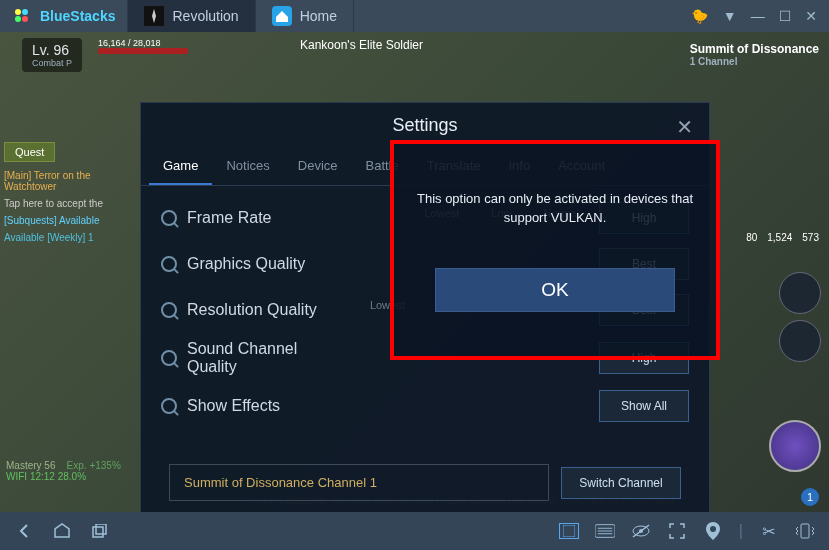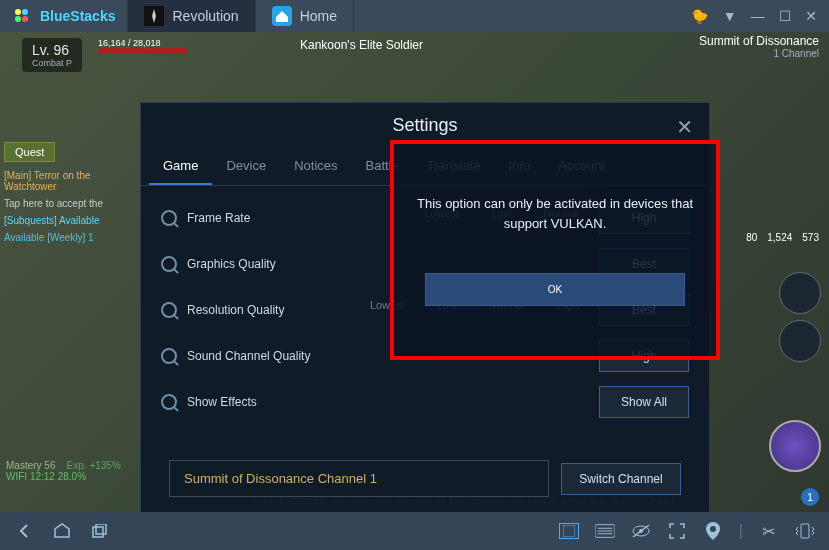--- a/index.html
+++ b/index.html
@@ -71,23 +71,24 @@
   background: #aa2020;
   border-radius: 2px;
 }
 .hud-top-center {
   position: absolute;
   top: 6px; left: 300px;
   color: #fff; font-size: 12px;
 }
 .hud-top-right {
   position: absolute;
-  top: 2px; right: 10px;
+  top: 10px; right: 10px;
   color: #fff; font-size: 12px;
-  text-align: right;
+  text-align: left;
+  font-weight: bold;
 }
 .left-quests {
   position: absolute;
   top: 110px; left: 4px;
   color: #e0a040;
   font-size: 10px;
   width: 130px;
 }
 .left-quests .ql { margin-bottom: 6px; }
 .left-quests .sub { color: #60d0ff; }
@@ -188,21 +189,21 @@
 .row .mag::after {
   content: '';
   position: absolute;
   width: 6px; height: 2px;
   background: #7090a8;
   transform: rotate(45deg);
   bottom: -2px; right: -4px;
 }
 .row .label {
   width: 130px;
-  font-size: 12px;
+  font-size: 16px;
   color: #d0dae4;
 }
 .row .opts {
   display: flex;
   gap: 8px;
   flex: 1;
   justify-content: flex-end;
 }
 .opt {
   font-size: 11px;
@@ -262,23 +263,23 @@
 .modal-text {
   color: #e8eef5;
   font-size: 13px;
   text-align: center;
   line-height: 1.5;
 }
 .modal-btn {
   background: #2a4a7a;
   color: #fff;
   padding: 10px 16px;
-  width: 260px;
+  width: 240px;
   text-align: center;
-  font-size: 10px;
+  font-size: 19px;
   cursor: pointer;
   border: 1px solid #3a5a90;
 }
 
 
 .taskbar {
   position: absolute;
   bottom: 0; left: 0; right: 0;
   height: 38px;
   background: #344558;
@@ -392,22 +393,22 @@
 
   <div style="position:absolute;right:10px;bottom:6px;width:18px;height:18px;border-radius:50%;background:#2a70c0;color:#fff;font-size:11px;text-align:center;line-height:18px;">1</div>
 
   <div class="settings">
     <div class="settings-title">
       <span>Settings</span>
       <span class="settings-close">✕</span>
     </div>
     <div class="tabs">
       <div class="stab active">Game</div>
+      <div class="stab">Notices</div>
       <div class="stab">Device</div>
-      <div class="stab">Notices</div>
       <div class="stab">Battle</div>
       <div class="stab">Translate</div>
       <div class="stab">Info</div>
       <div class="stab">Account</div>
     </div>
     <div class="rows">
       <div class="row">
         <div class="mag"></div>
         <div class="label">Frame Rate</div>
         <div class="opts">

